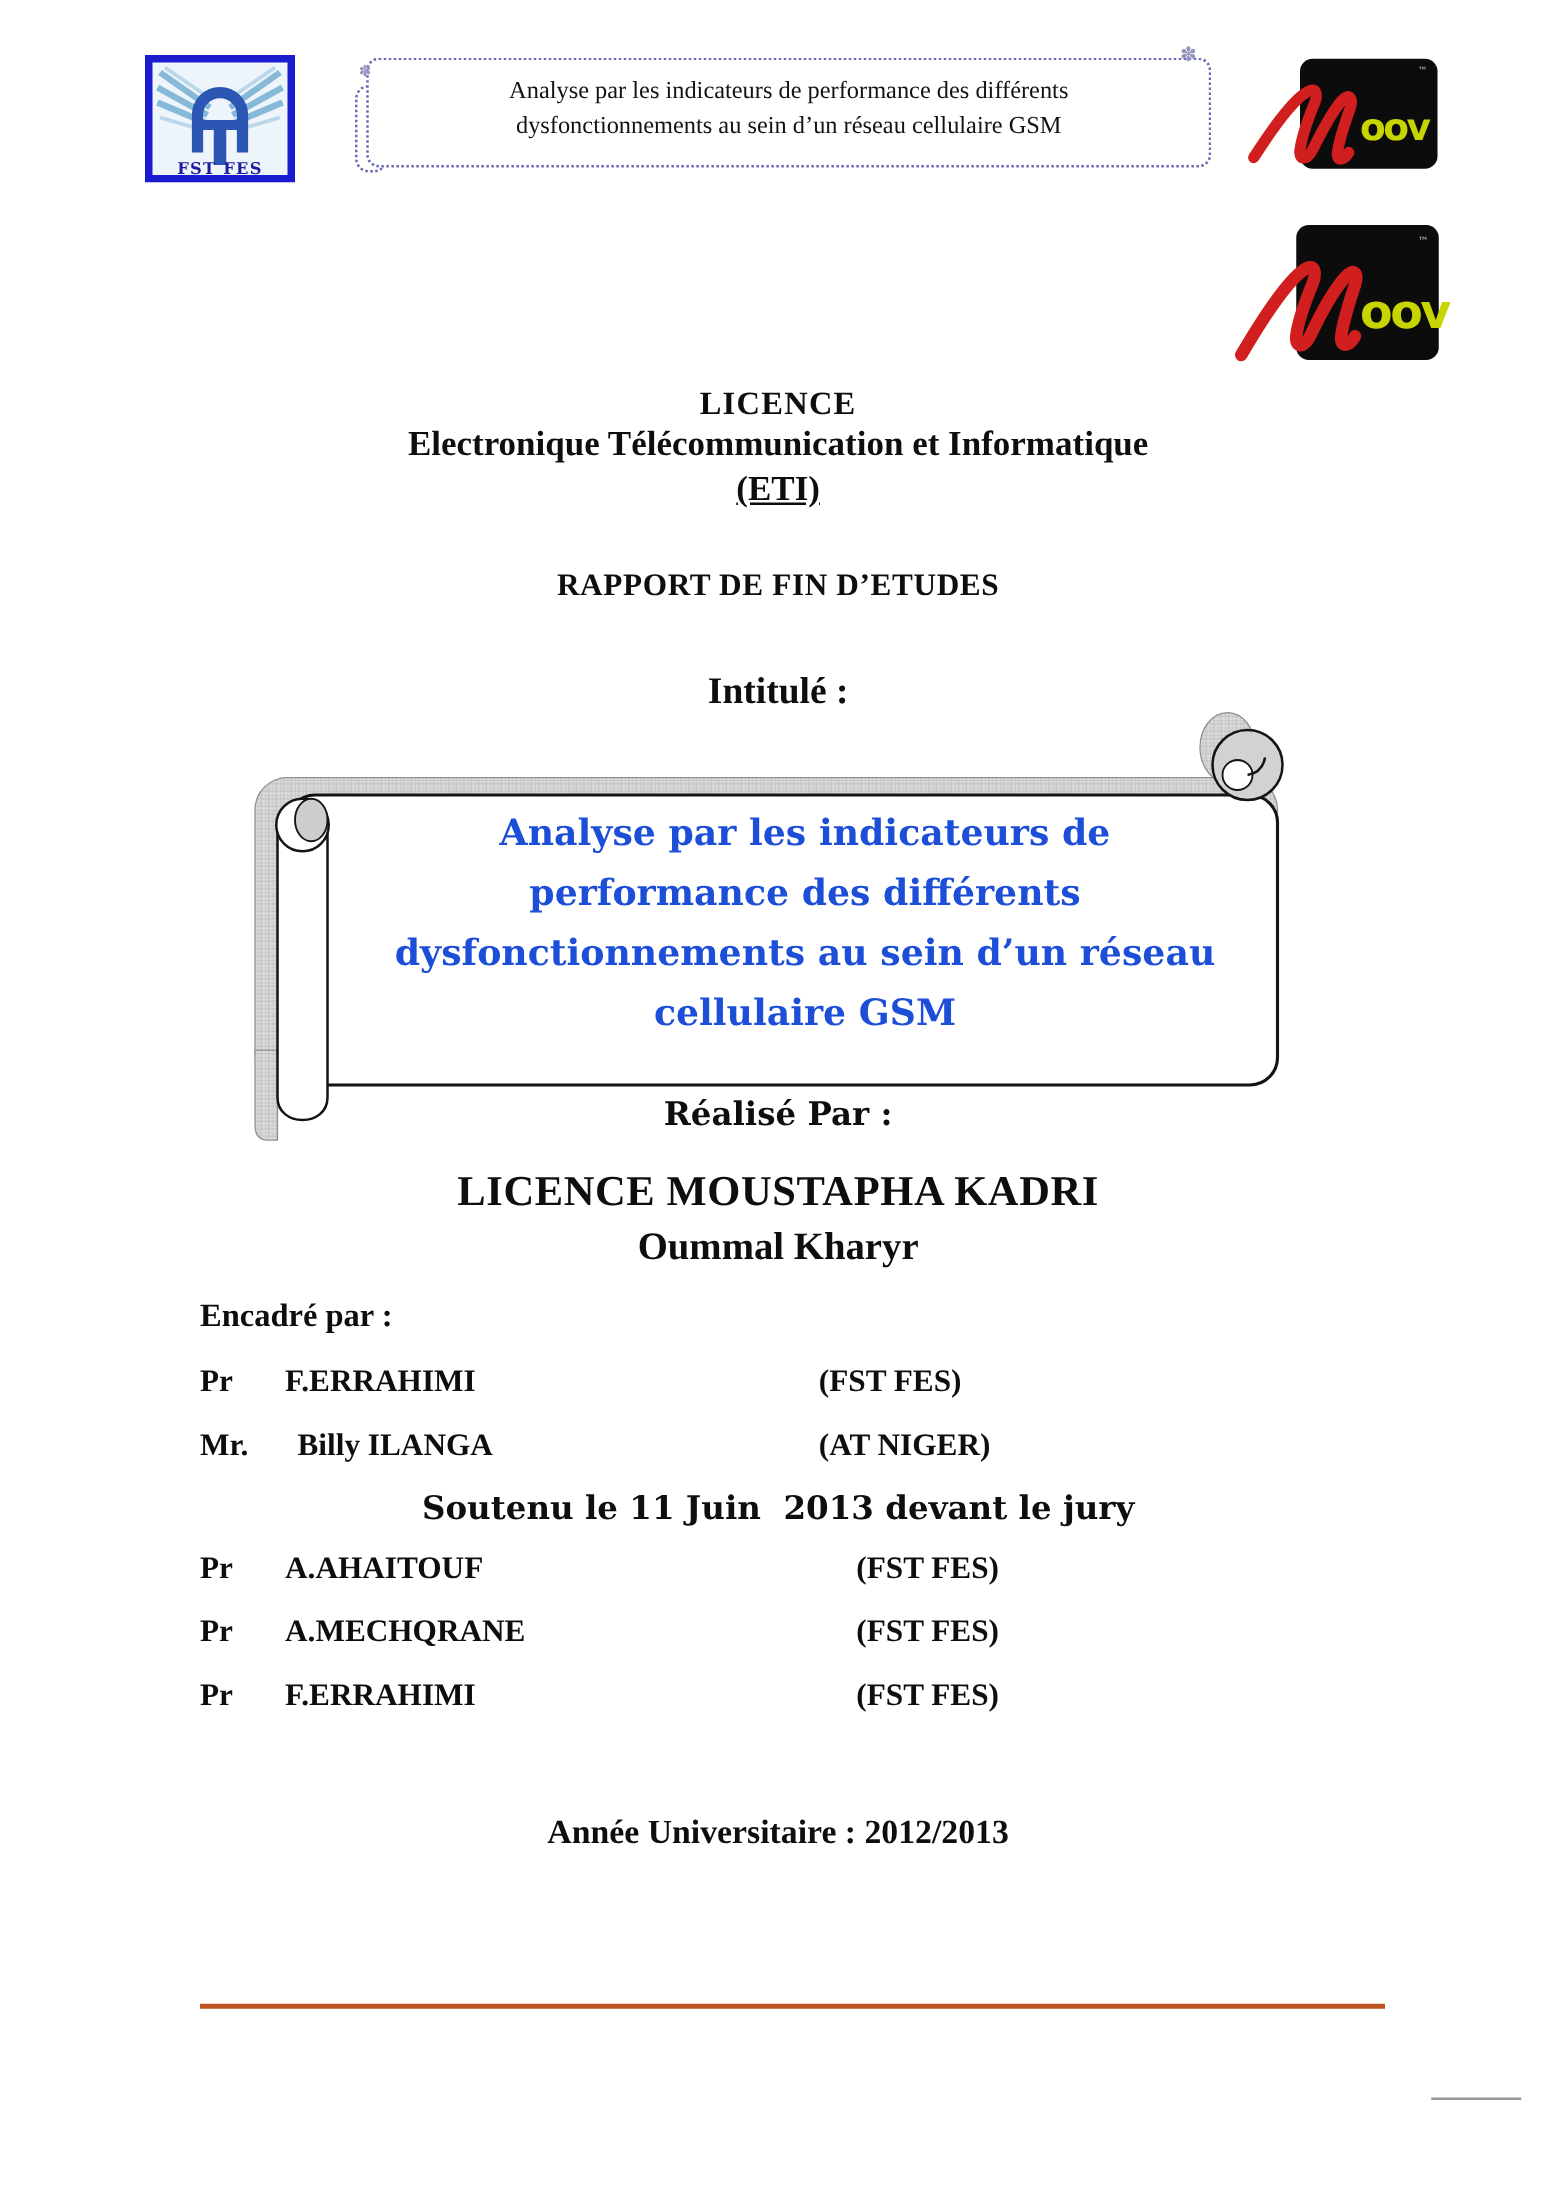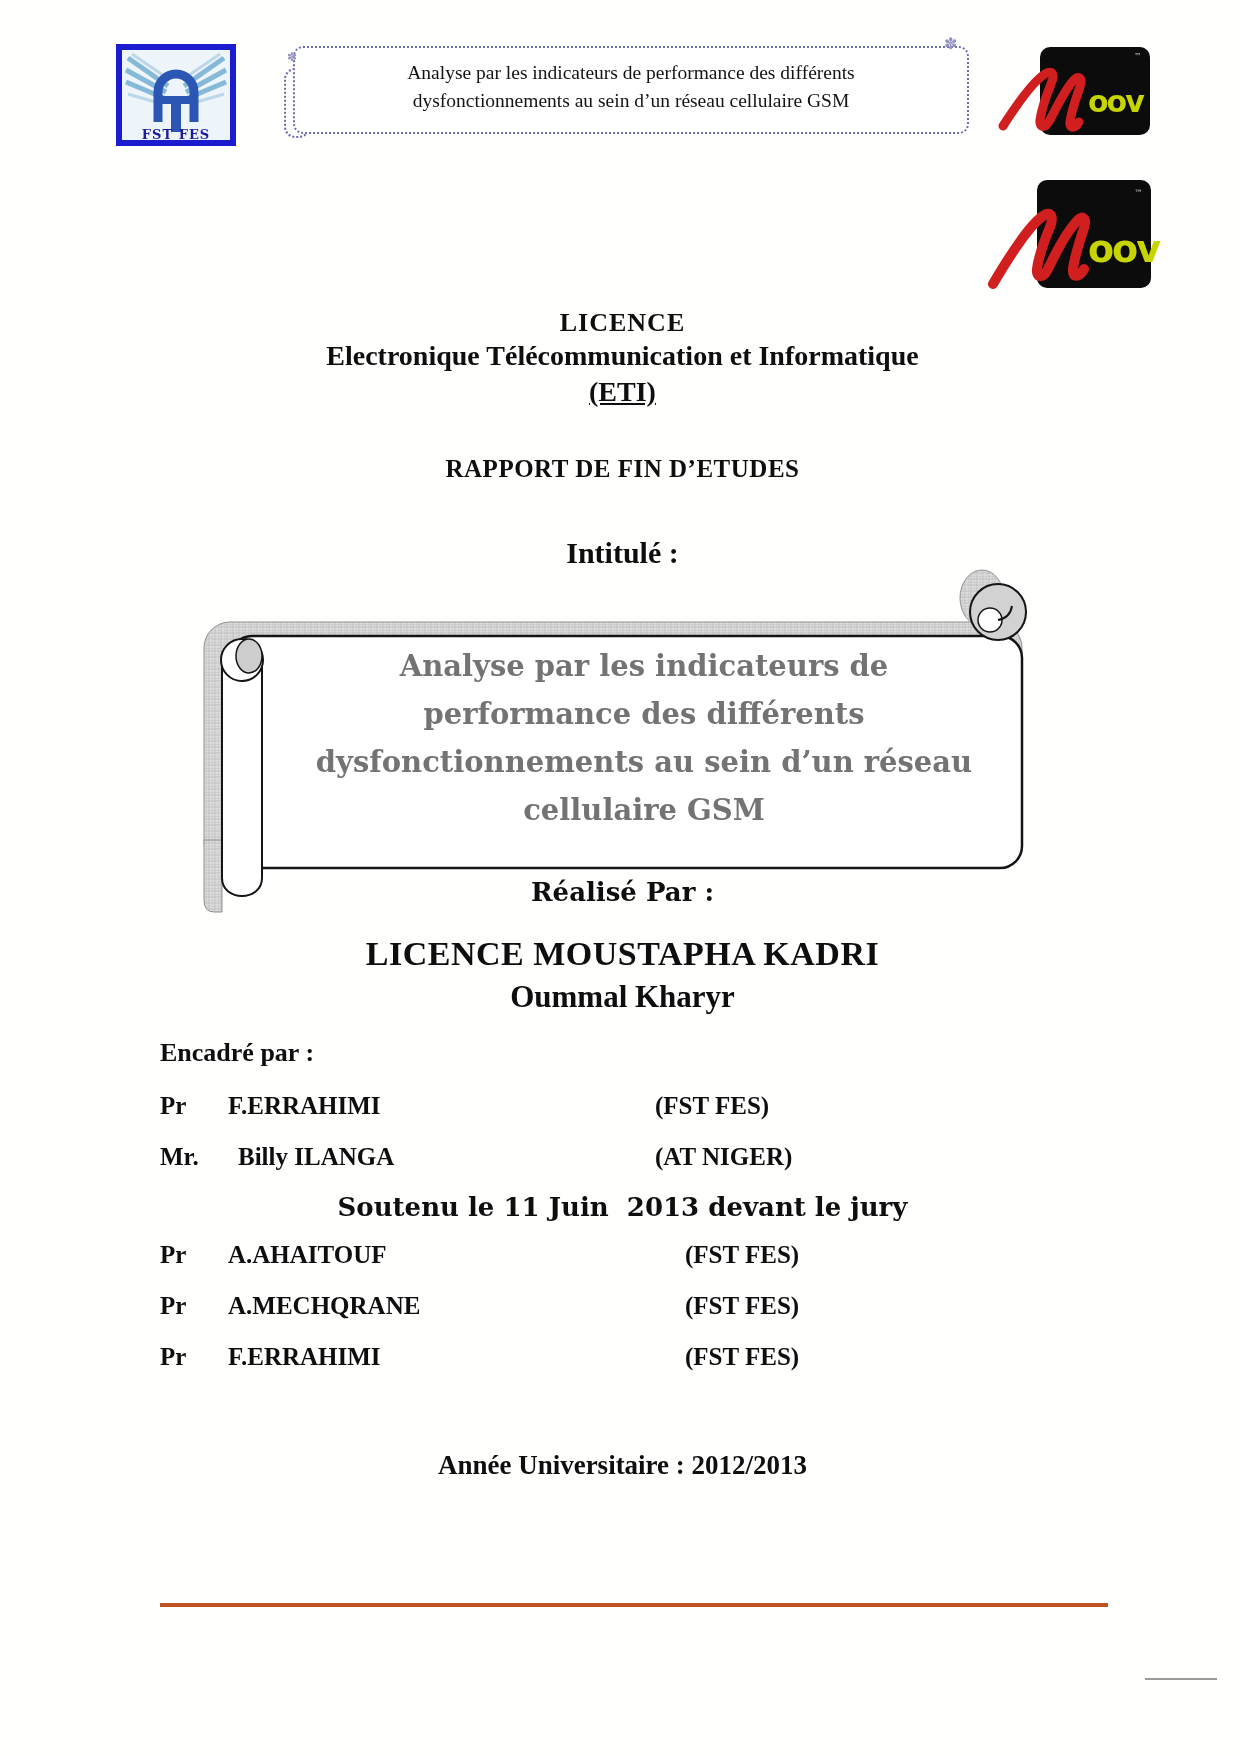--- a/index.html
+++ b/index.html
@@ -22,21 +22,21 @@
   
   .hwrap{left:150px;width:945px;}
   .licence{top:272px;font-size:26px;letter-spacing:1px;margin-top:36px;}
   .program{top:340px;font-size:28px;}
   .eti{top:376px;font-size:28px;text-decoration:underline;}
   .rapport{top:455px;font-size:25px;letter-spacing:0.5px;}
   .intitule{top:536px;font-size:30px;}
 
   
   .scroll-title{left:270px;top:642px;width:748px;font-family:"DejaVu Serif",serif;
-                font-size:29px;line-height:48px;font-weight:bold;color:#737373;}
+                font-size:29px;line-height:48px;font-weight:bold;color:#1d4ed8;}
 
   .realise{top:877px;font-family:"DejaVu Serif",serif;font-size:26px;}
   .author1{top:935px;font-size:34px;letter-spacing:0.5px;}
   .author2{top:979px;font-size:31px;}
 
   
   .enc-label{left:160px;top:1038px;font-size:26px;font-weight:bold;}
   .row{left:160px;width:700px;height:36px;font-size:25px;font-weight:bold;}
   .row .role{position:absolute;left:0;}
   .row .pname{position:absolute;left:68px;}

